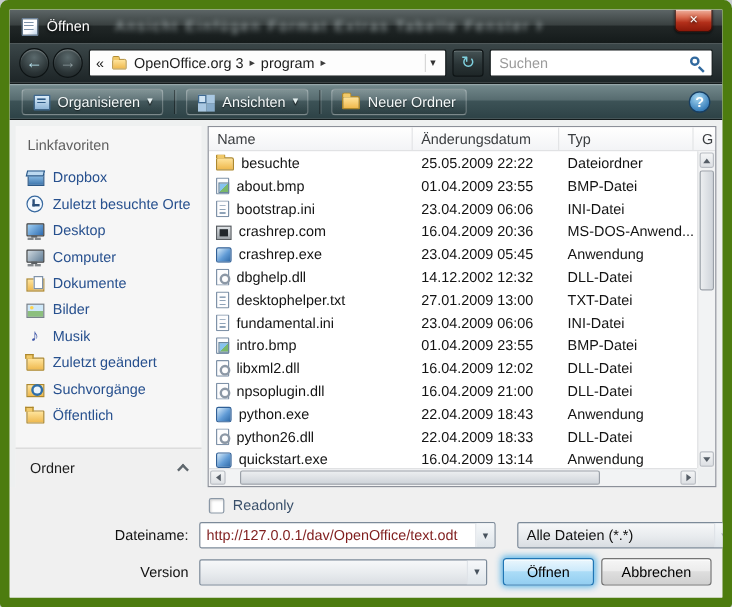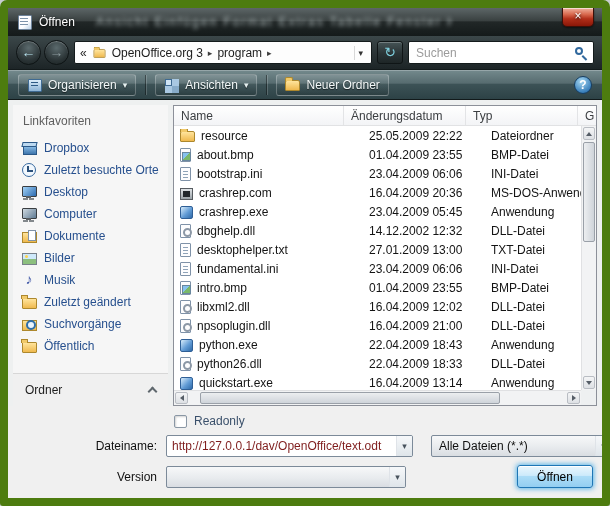--- a/index.html
+++ b/index.html
@@ -137,21 +137,21 @@
   .filepanel{ flex:1; position:relative; background:#fff; border:1px solid #8c9099; overflow:hidden; }
   .fl-header{ display:flex; height:20px; background:linear-gradient(180deg,#ffffff,#f3f4f6); border-bottom:1px solid #e1e2e4; color:#3b3e41; }
   .fl-h{ display:flex; align-items:center; padding:0 7px; border-right:1px solid #e3e4e6; white-space:nowrap; overflow:hidden; }
   .w-name{ width:170px; flex:0 0 170px; }
   .w-date{ width:122px; flex:0 0 122px; }
   .w-type{ width:112px; flex:0 0 112px; }
   .w-g{ flex:1; border-right:none; }
   .fl-rows{ position:absolute; top:20px; left:0; right:15px; bottom:15px; overflow:hidden; }
   .row{ display:flex; align-items:center; height:19px; color:#141414; }
   .cell-name{ width:170px; flex:0 0 170px; display:flex; align-items:center; gap:6px; padding-left:6px; white-space:nowrap; overflow:hidden; }
-  .cell-date{ width:122px; flex:0 0 122px; padding-left:7px; white-space:nowrap;margin-left:18px; }
+  .cell-date{ width:122px; flex:0 0 122px; padding-left:7px; white-space:nowrap; }
   .cell-type{ width:112px; flex:0 0 112px; padding-left:7px; white-space:nowrap; overflow:hidden; }
 
   
   .ic{ position:relative; display:inline-block; flex:0 0 auto; }
   .ic-folder{ width:15px; height:11px; margin-top:2px; background:linear-gradient(180deg,#ffe49c,#efb94e); border:1px solid #ad882d; border-radius:2px 2px 1px 1px; }
   .ic-folder::before{ content:""; position:absolute; left:-1px; top:-4px; width:6px; height:3px; background:#f1c969; border:1px solid #ad882d; border-bottom:none; border-radius:2px 2px 0 0; }
   .ic-page{ width:11px; height:14px; background:#fdfdfe; border:1px solid #7f92a8; border-radius:1px; }
   .ic-page.lines::after{ content:""; position:absolute; left:2px; right:2px; top:3px; height:8px; background:repeating-linear-gradient(180deg,#8fa3b8 0 1px,transparent 1px 3px); }
   .ic-page.pic::after{ content:""; position:absolute; left:1px; top:3px; width:7px; height:7px; background:linear-gradient(135deg,#86c2ee 0 50%,#7ab86a 50%); border:1px solid #69879e; }
   .ic-page.gear::after{ content:""; position:absolute; left:2px; top:3px; width:5px; height:5px; border:2px solid #8c98a6; border-radius:50%; }
@@ -324,21 +324,21 @@
         <div class="fl-h w-name">Name</div>
         <div class="fl-h w-date">Änderungsdatum</div>
         <div class="fl-h w-type">Typ</div>
         <div class="fl-h w-g">G</div>
       </div>
 
       <div class="fl-rows">
         <div class="row">
           <div class="cell-name">
               <span class="ic ic-folder"></span>
-              <span>resource</span>
+              <span>besuchte</span>
             </div>
           <div class="cell-date">25.05.2009 22:22</div>
           <div class="cell-type">Dateiordner</div>
         </div>
         <div class="row">
           <div class="cell-name">
               <span class="ic ic-page pic"></span>
               <span>about.bmp</span>
             </div>
           <div class="cell-date">01.04.2009 23:55</div>
@@ -486,16 +486,19 @@
 
     <div class="bottom-row">
       <span class="frm-label">Version</span>
       <div class="select version-combo">
         <span class="sel-text"></span>
         <span class="dd">▾</span>
       </div>
       <div class="btn btn-open">
         <span>Öffnen</span>
       </div>
+      <div class="btn btn-cancel">
+        <span>Abbrechen</span>
+      </div>
     </div>
   </div>
 
 </div>
 
 </body></html>

